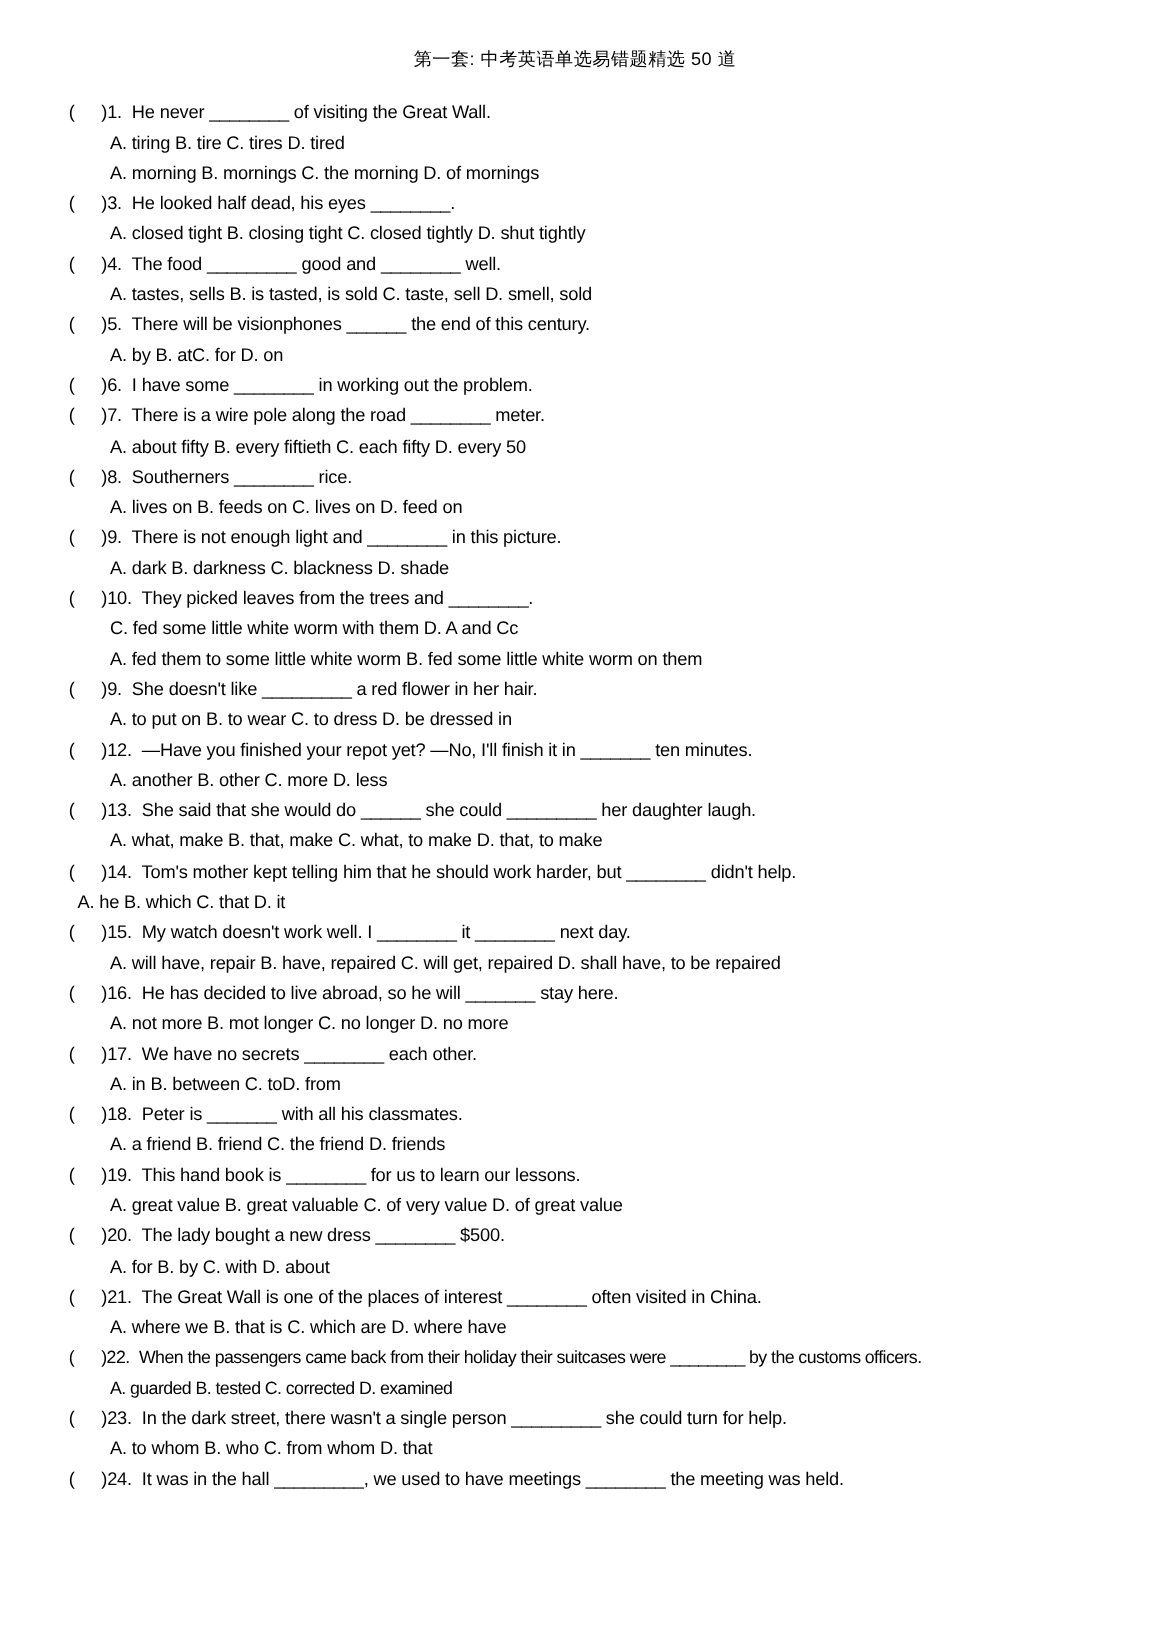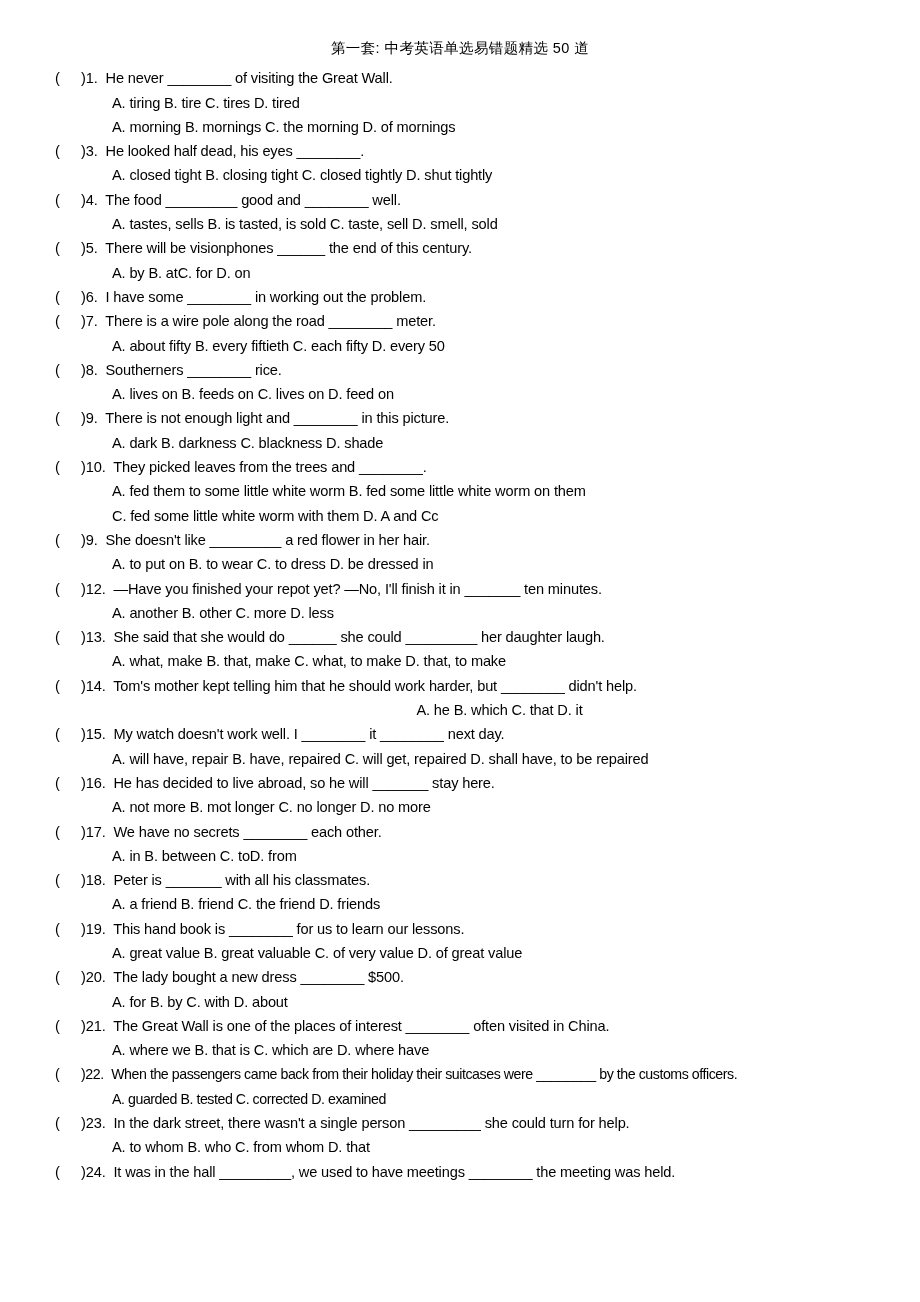--- a/index.html
+++ b/index.html
@@ -25,21 +25,21 @@
   }
   .doc-title {
     text-align: center;
     font-size: 14.5px;
     line-height: 24.3px;
     padding-top: 36px;
     letter-spacing: 0.4px;
     white-space: nowrap;
   }
   .questions {
-    margin-top: 6px;
+    margin-top: 18px;
   }
   .q-block {
     margin: 0;
     padding: 0;
   }
   .line {
     font-size: 14.6px;
     line-height: 24.3px;
     height: 24.3px;
     white-space: nowrap;
@@ -54,25 +54,24 @@
   .bracket-open {
     display: inline-block;
     width: 26px;
   }
   .qnum {
     display: inline-block;
     margin-right: 4px;
   }
   
   .opts {
-    padding-left: 112px;
+    padding-left: 88px;
   }
   .opts.indent-extra {
-    padding-left: 79px;
-    text-align: center;
+    padding-left: 62px;
   }
   
   .tight {
     letter-spacing: -0.45px;
     font-size: 14.2px;
   }
 </style>
 </head>
 <body>
 
@@ -110,22 +109,22 @@
       <div class="q-block">
         <div class="line stem"><span class="bracket-open">(</span><span>)</span><span class="qnum">8.</span><span>  Southerners ________ rice.</span></div>
         <div class="line opts">A. lives on      B. feeds on    C. lives on      D. feed on</div>
       </div>
       <div class="q-block">
         <div class="line stem"><span class="bracket-open">(</span><span>)</span><span class="qnum">9.</span><span>  There is not enough light and ________ in this picture.</span></div>
         <div class="line opts">A. dark    B. darkness    C. blackness   D. shade</div>
       </div>
       <div class="q-block">
         <div class="line stem"><span class="bracket-open">(</span><span>)</span><span class="qnum">10.</span><span>  They picked leaves from the trees and ________.</span></div>
+        <div class="line opts">C. fed some little white worm with them       D. A and Cc</div>
         <div class="line opts">A. fed them to some little white worm  B. fed some little white worm on them</div>
-        <div class="line opts">C. fed some little white worm with them       D. A and Cc</div>
       </div>
       <div class="q-block">
         <div class="line stem"><span class="bracket-open">(</span><span>)</span><span class="qnum">9.</span><span>  She doesn't like _________ a red flower in her hair.</span></div>
         <div class="line opts">A. to put on    B. to wear     C. to dress     D. be dressed in</div>
       </div>
       <div class="q-block">
         <div class="line stem"><span class="bracket-open">(</span><span>)</span><span class="qnum">12.</span><span>  —Have you finished your repot yet?   —No, I'll finish it in _______ ten minutes.</span></div>
         <div class="line opts">A. another     B. other  C. more   D. less</div>
       </div>
       <div class="q-block">

